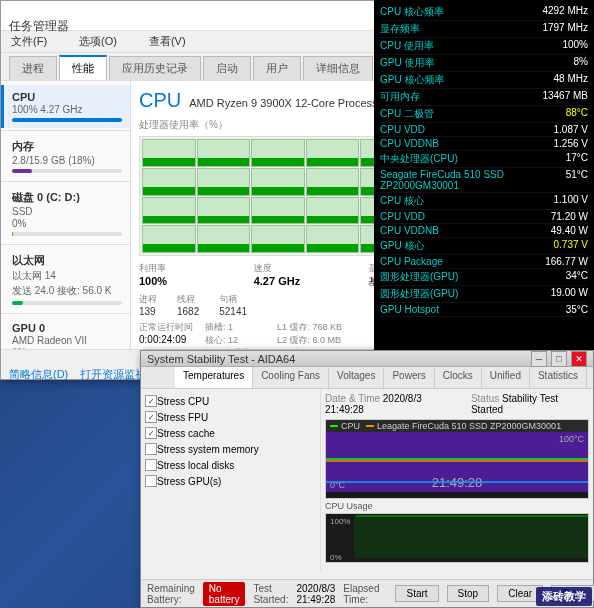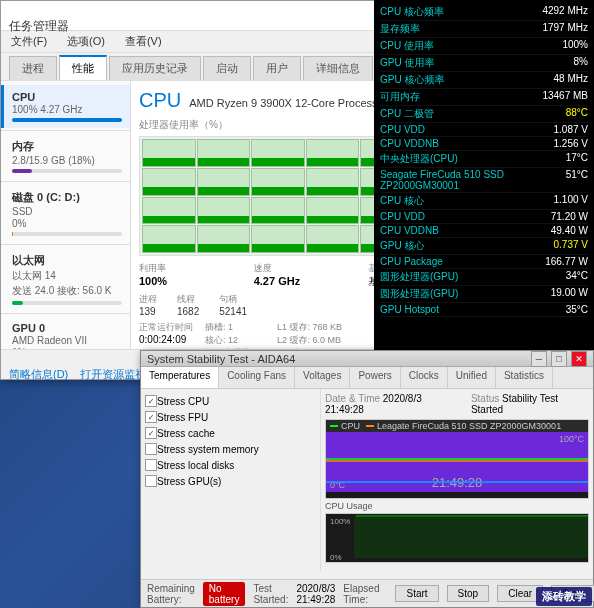--- a/index.html
+++ b/index.html
@@ -59,21 +59,21 @@
 
     .win-btn.close { background: #e81123; color: white; }
 
     .menu-bar {
       height: 22px;
       background: #f0f0f0;
       border-bottom: 1px solid #ddd;
       display: flex;
       align-items: center;
       padding: 0 4px;
-      gap: 8px;
+      gap: 20px;
     }
 
     .menu-item {
       font-size: 11px;
       color: #333;
       padding: 2px 6px;
       cursor: pointer;
     }
 
     .tab-bar {
@@ -373,20 +373,21 @@
       font-size: 11px;
       color: #333;
     }
 
     .aida-tabs {
       display: flex;
       height: 22px;
       background: #e8e8e8;
       border-bottom: 1px solid #ccc;
       overflow: hidden;
+      padding-left: 34px;
     }
 
     .aida-tab {
       padding: 3px 8px;
       font-size: 10px;
       color: #555;
       border-right: 1px solid #ccc;
       cursor: pointer;
       white-space: nowrap;
     }
@@ -479,21 +480,21 @@
       color: #ccc;
     }
 
     .legend-dot {
       width: 8px;
       height: 2px;
     }
 
     .chart-area {
       height: 60px;
-      background: #6d28d9;
+      background: #4c1d95;
       position: relative;
     }
 
     .chart-label-top {
       position: absolute;
       top: 2px;
       right: 4px;
       font-size: 9px;
       color: #aaa;
     }

